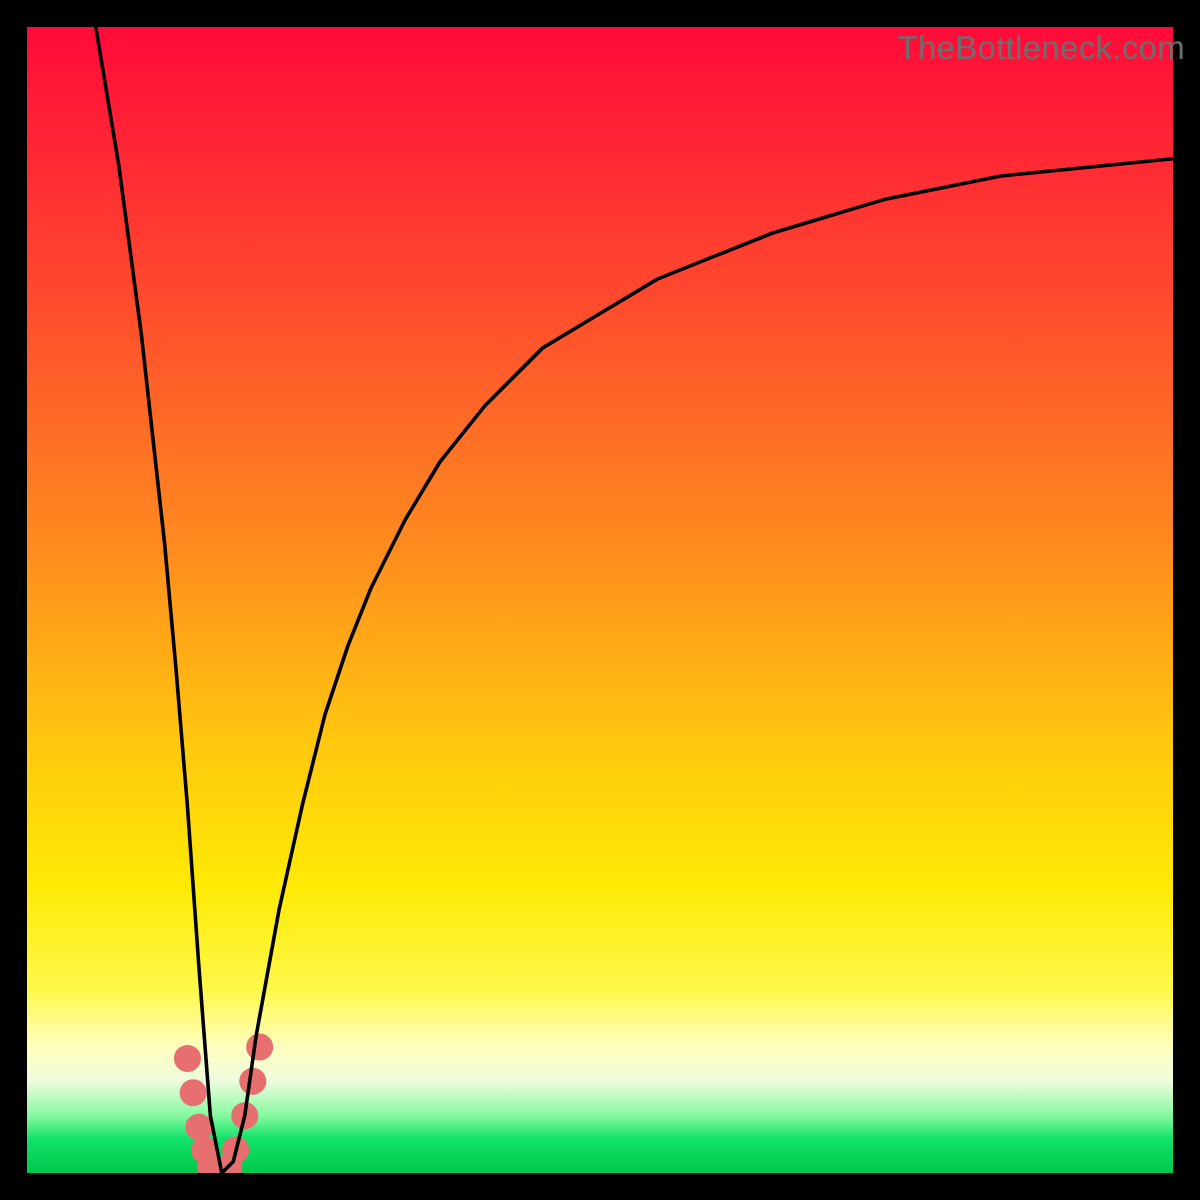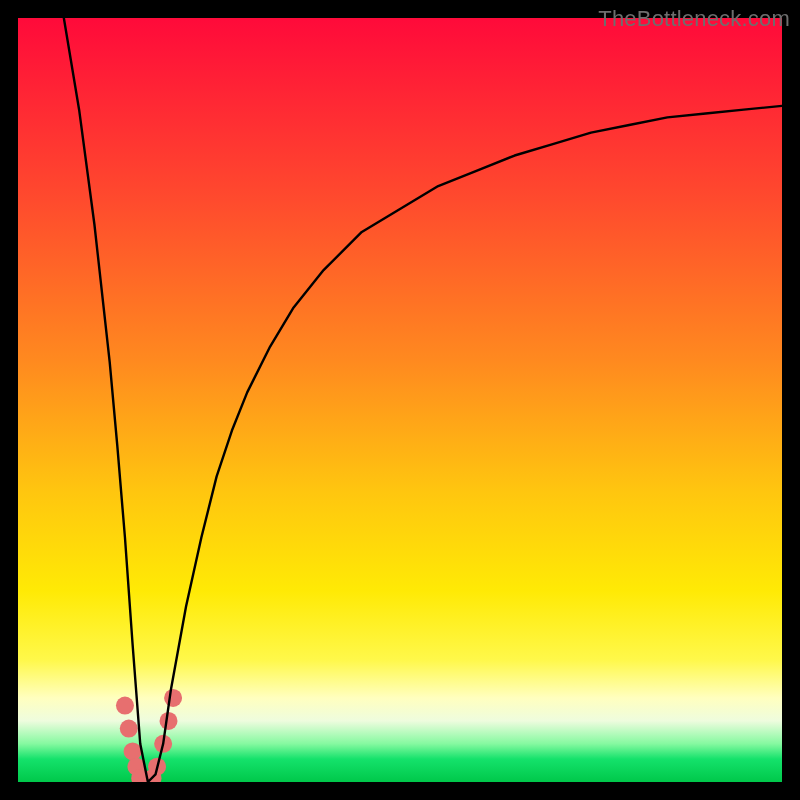--- a/index.html
+++ b/index.html
@@ -44,21 +44,21 @@
     );
   }
   .curve-svg {
     position: absolute;
     inset: 0;
   }
   .attribution {
     position: absolute;
     top: 0;
     right: 0;
-    padding: 6px 10px 4px 10px;
+    padding: 19px 10px 4px 10px;
     color: #6e6e6e;
     font-size: 22px;
     font-weight: 400;
     letter-spacing: 0.2px;
     user-select: none;
     pointer-events: none;
     background: transparent;
   }
 </style>
 </head>

